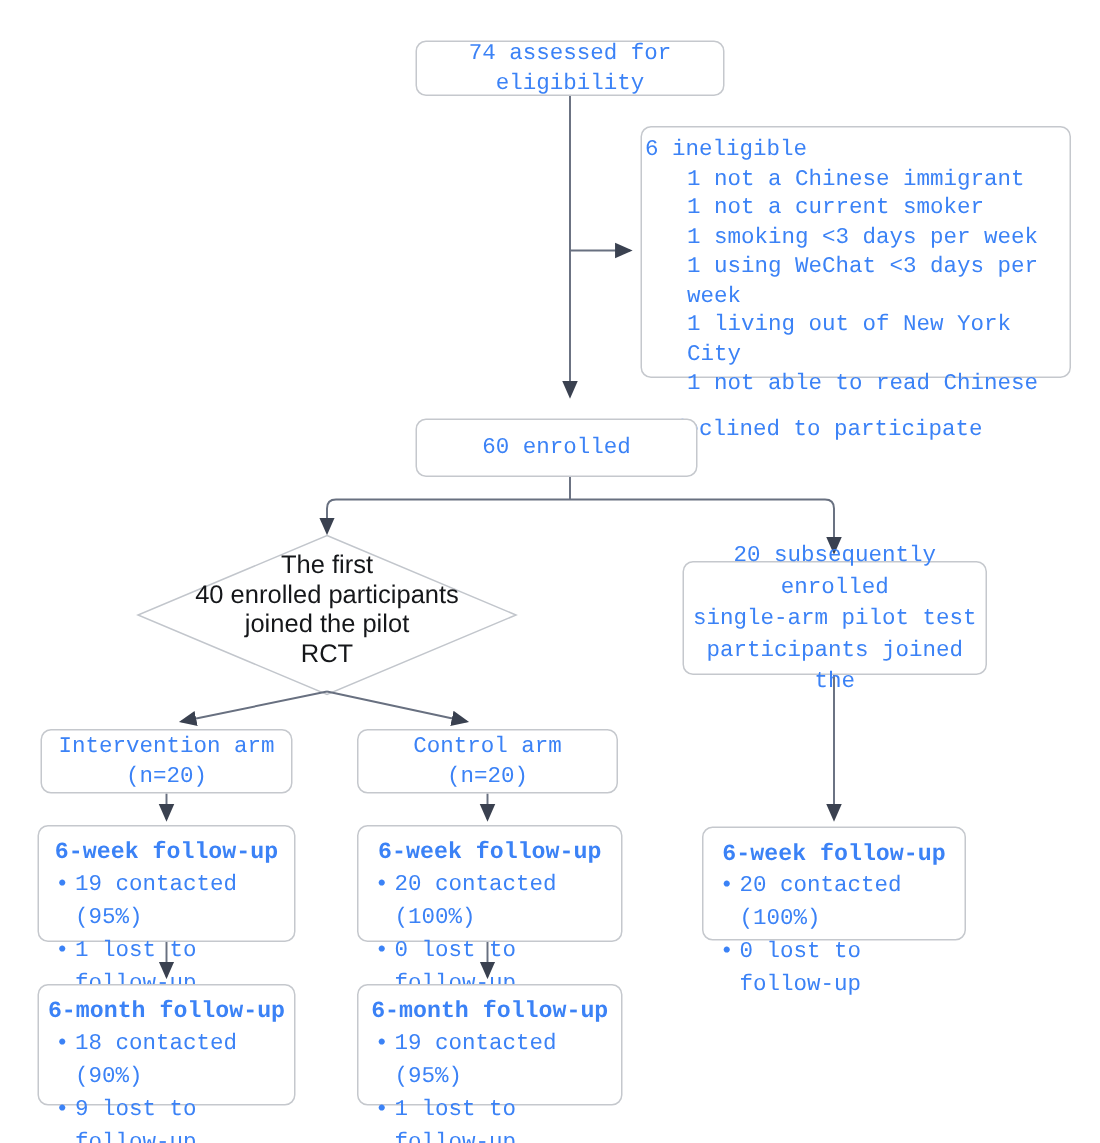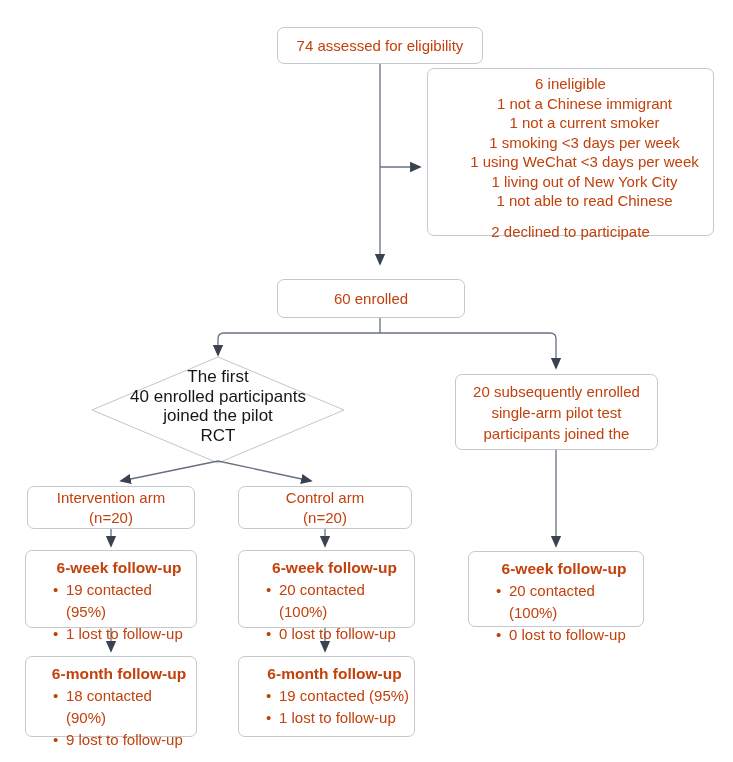--- a/index.html
+++ b/index.html
@@ -17,52 +17,53 @@
     left: 0; top: 0;
     width: 733px; height: 762px;
   }
   .box {
     position: absolute;
     background: #ffffff;
     border: 1px solid #c5c8cd;
     border-radius: 7px;
     box-sizing: border-box;
     font-size: 15px;
-    color: #c2410c;
+    color: #3b82f6;
+    font-family: Liberation Mono, monospace;
   }
   .flex-center {
     display: flex;
     flex-direction: column;
     justify-content: center;
     align-items: center;
     text-align: center;
     line-height: 20px;
   }
   
   .box-assessed   { left: 277px; top: 27px;  width: 206px; height: 37px; }
   .box-enrolled   { left: 277px; top: 279px; width: 188px; height: 39px; }
   
-  .box-ineligible { left: 427px; top: 68px;  width: 287px; height: 168px; padding: 5px 2px; line-height: 19.5px; text-align: center; }
+  .box-ineligible { left: 427px; top: 84px;  width: 287px; height: 168px; padding: 5px 2px; line-height: 19.5px; }
   .box-ineligible .reason { margin-left: 28px; }
   .box-ineligible .declined { margin-top: 11px; }
   
   .diamond-label {
     position: absolute;
     left: 93px; top: 367px; width: 250px;
     text-align: center;
     font-size: 17px;
     line-height: 19.5px;
   }
   
   .box-single-arm { left: 455px; top: 374px; width: 203px; height: 76px; line-height: 21px; }
   
   .box-intervention-arm { left: 27px;  top: 486px; width: 168px; height: 43px; }
   .box-control-arm      { left: 238px; top: 486px; width: 174px; height: 43px; justify-content: center; }
   
-  .followup { padding-bottom: 4px; padding-left: 16px; }
+  .followup { padding-bottom: 4px; }
   .box-6wk-int    { left: 25px;  top: 550px; width: 172px; height: 78px; }
   .box-6wk-ctl    { left: 238px; top: 550px; width: 177px; height: 78px; }
   .box-6wk-single { left: 468px; top: 551px; width: 176px; height: 76px; }
   .box-6mo-int    { left: 25px;  top: 656px; width: 172px; height: 81px; }
   .box-6mo-ctl    { left: 238px; top: 656px; width: 177px; height: 81px; }
   .fu-title {
     text-align: center;
     font-weight: bold;
     margin: 7px 4px 1px 4px;
     line-height: 20px;

